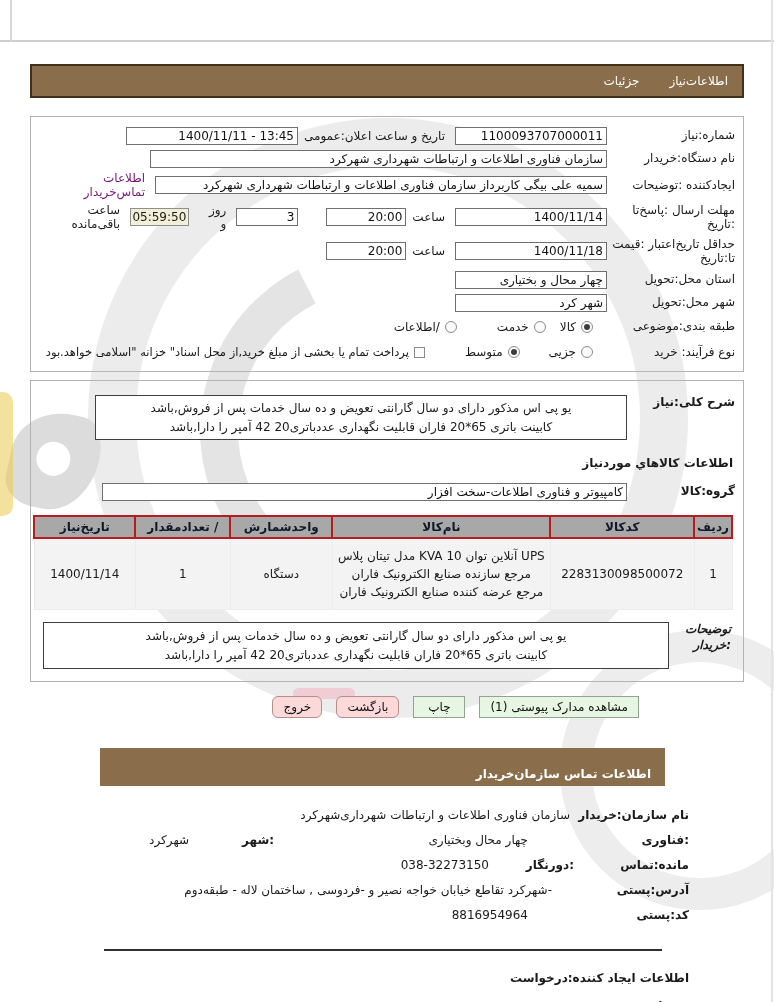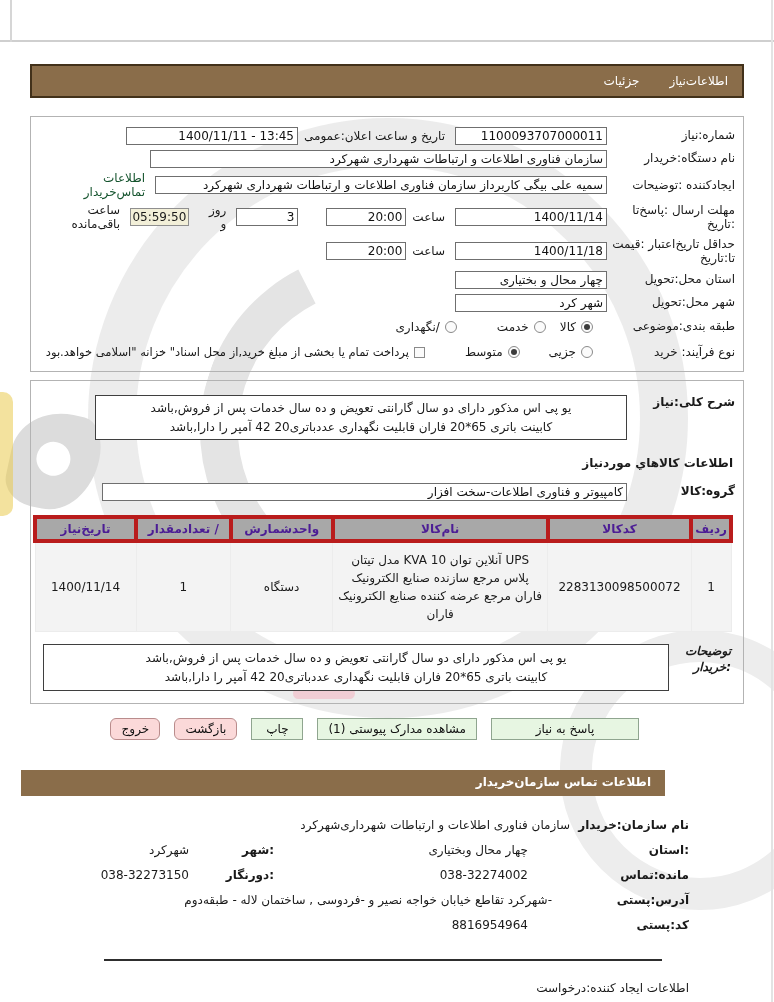--- a/index.html
+++ b/index.html
@@ -38,60 +38,60 @@
   .menubar .tab { cursor:default; }
 
   
   .panel { border:1px solid #b3b3b3; margin-top:18px; padding:7px 8px 6px 8px; background:transparent; }
   .frow { display:flex; align-items:center; min-height:23px; }
   .flabel { width:128px; flex:none; padding-left:4px; line-height:1.2; }
   .inp { height:18px; border:1px solid #6f6f6f; background:#fff; font-family:inherit; font-size:12px;
          padding:0 3px; color:#111; }
   .lbl-mid { margin-right:10px; margin-left:6px; }
   .rem { width:66px; background:#f2efd8; border:1px solid #8f8f8f; text-align:center; padding:1px 0; margin-right:8px; }
-  .link { color:#14532d; margin-right:10px; cursor:pointer; }
+  .link { color:#701a75; margin-right:10px; cursor:pointer; }
 
   .rdo { width:12px; height:12px; border:1px solid #8a8a8a; border-radius:50%; background:#fbfbfb;
          flex:none; margin:0 14px 0 5px; position:relative; }
   .rdo.on::after { content:""; position:absolute; left:2px; top:2px; width:6px; height:6px; border-radius:50%; background:#3c3c3c; }
   .chk { width:11px; height:11px; border:1px solid #8a8a8a; background:#fbfbfb; flex:none; margin:0 22px 0 5px; }
   .note { white-space:nowrap; font-size:11.5px; }
 
   
   .panel2 { border:1px solid #b3b3b3; margin-top:8px; padding:14px 8px 12px 8px; }
   .flabel2 { width:108px; flex:none; font-weight:bold; line-height:1.25; padding-left:4px; }
   .descbox { width:532px; border:1px solid #3f3f3f; background:#fff; text-align:center; padding:3px 6px; line-height:1.55; }
   .sec-head { font-weight:bold; margin:16px 2px 10px 2px; }
   .goods-table { border-collapse:collapse; width:700px; margin:12px 2px 0 0; }
-  .goods-table th { background:#a8a8a8; color:#4c1d95; font-weight:bold; font-size:12px; padding:3px 2px; border:4px solid #b91c1c; }
+  .goods-table th { background:#a8a8a8; color:#0f172a; font-weight:bold; font-size:12px; padding:3px 2px; border:2px solid #b91c1c; }
   .goods-table td { background:#f3f3f3; text-align:center; font-size:12px; padding:8px 4px; border:1px solid #ececec; line-height:1.5; }
   .notesrow { margin-top:12px; display:flex; align-items:flex-start; }
   .notesbox { flex:1; border:1px solid #3f3f3f; background:#fff; text-align:center; padding:4px 6px; line-height:1.55; margin-left:4px; }
   .noteslabel { width:66px; flex:none; font-weight:bold; line-height:1.3; padding-right:4px;font-style:italic; }
 
   
   .btnrow { display:flex; gap:14px; margin:14px 105px 0 0; }
   .btn { border:1px solid #8fa58f; background:#e7f6e2; padding:3px 10px; font-family:inherit; font-size:12px;
          text-align:center; cursor:pointer; color:#111; }
   .btn.wide { min-width:148px; }
   .btn.pink { background:#fbd9d9; border-color:#b98c8c;border-radius:6px; }
 
   
-  .bar2 { width:644px; margin:30px 79px 0 0; background:#8a6d4a; color:#fff; font-weight:bold;
-          padding:5px 14px; height:26px; }
+  .bar2 { width:565px; margin:30px 79px 0 0; background:#8a6d4a; color:#fff; font-weight:bold;
+          padding:19px 14px; height:26px; }
   .contact { margin-top:22px; }
   .crow { display:flex; align-items:flex-start; min-height:25px; padding-right:55px; }
   .clabel { width:115px; flex:none; font-weight:bold; }
   .cval { width:300px; flex:none; padding-right:4px; }
   .cval.ind { padding-right:46px; }
   .clabel2 { width:85px; flex:none; font-weight:bold; }
   .divider { height:2px; background:#2e2e2e; width:558px; margin:16px 82px 0 0; }
 
   .creator { margin-top:20px; }
-  .khead { font-weight:normal; padding-right:55px; }
+  .khead { font-weight:bold; padding-right:55px; }
   .krow { display:flex; align-items:flex-start; min-height:24px; padding-right:72px; margin-top:2px; }
   .klabel { width:108px; flex:none; font-weight:bold; }
   .kval { padding-right:4px; }
 </style>
 </head>
 <body>
 
 <div class="wm-layer">
   <div class="wm wm-ring1"></div>
   <div class="wm wm-ring2"></div>
@@ -162,21 +162,21 @@
       <input class="inp" style="width: 152px;" readonly="" value="شهر کرد">
     </div>
 
     <div class="frow" style="min-height:25px">
       <span class="flabel">طبقه بندی:موضوعی</span>
       <span class="rdo on"></span>
       <span style="">کالا</span>
       <span class="rdo"></span>
       <span style="margin-left:26px">خدمت</span>
       <span class="rdo"></span>
-      <span>/نگهداری</span>
+      <span>/اطلاعات</span>
     </div>
 
     <div class="frow" style="min-height:26px">
       <span class="flabel">نوع فرآیند: خرید</span>
       <span class="rdo"></span>
       <span style="margin-left:15px">جزیی</span>
       <span class="rdo on"></span>
       <span style="margin-left:18px">متوسط</span>
       <span class="chk"></span>
       <span class="note">پرداخت تمام یا بخشی از مبلغ خرید,از محل اسناد" خزانه "اسلامی خواهد.بود</span>
@@ -226,43 +226,41 @@
     <div class="notesrow">
       <span class="noteslabel">توضیحات :خریدار</span>
       <div class="notesbox">
         <div>یو پی اس مذکور دارای دو سال گارانتی تعویض و ده سال خدمات پس از فروش,باشد</div>
         <div>کابینت باتری 65*20 فاران قابلیت نگهداری عددباتری20 42 آمپر را دارا,باشد</div>
       </div>
     </div>
   </div>
 
   <div class="btnrow">
-    <button class="btn wide">پاسخ به نیاز</button>
     <button class="btn">مشاهده مدارک پیوستی (1)</button>
     <button class="btn" style="min-width:52px">چاپ</button>
     <button class="btn pink" style="min-width:58px">بازگشت</button>
     <button class="btn pink" style="min-width:50px">خروج</button>
   </div>
 
   <div class="bar2">اطلاعات  تماس  سازمان‌خریدار</div>
 
   <div class="contact">
     <div class="crow">
       <span class="clabel">نام سازمان:خریدار</span>
       <span class="cval" style="width:380px">سازمان فناوری اطلاعات و ارتباطات شهرداری‌شهرکرد</span>
     </div>
     <div class="crow">
-      <span class="clabel">:استان</span>
+      <span class="clabel">:فناوری</span>
       <span class="cval ind">چهار محال وبختیاری</span>
       <span class="clabel2">:شهر</span>
       <span>شهرکرد</span>
     </div>
     <div class="crow">
       <span class="clabel">مانده:تماس</span>
-      <span class="cval ind ltr" style="text-align:right">038-32274002</span>
       <span class="clabel2">:دورنگار</span>
       <span class="ltr">038-32273150</span>
     </div>
     <div class="crow">
       <span class="clabel">آدرس:پستی</span>
       <span class="cval" style="width:480px; padding-right:22px">-شهرکرد تقاطع خیابان خواجه نصیر و -فردوسی , ساختمان لاله - طبقه‌دوم</span>
     </div>
     <div class="crow">
       <span class="clabel">کد:پستی</span>
       <span class="cval ind">8816954964</span>

